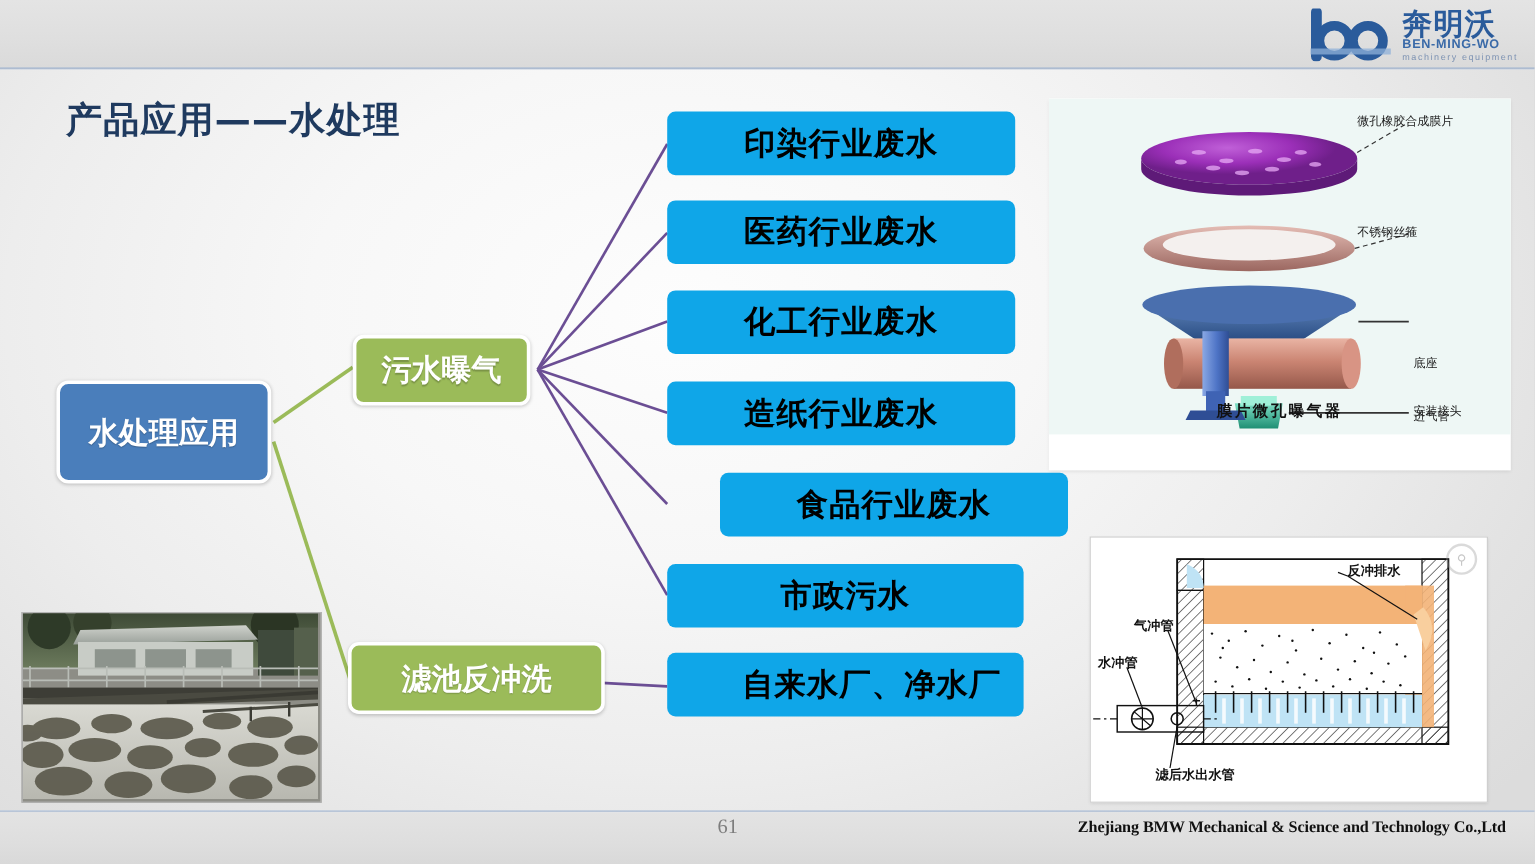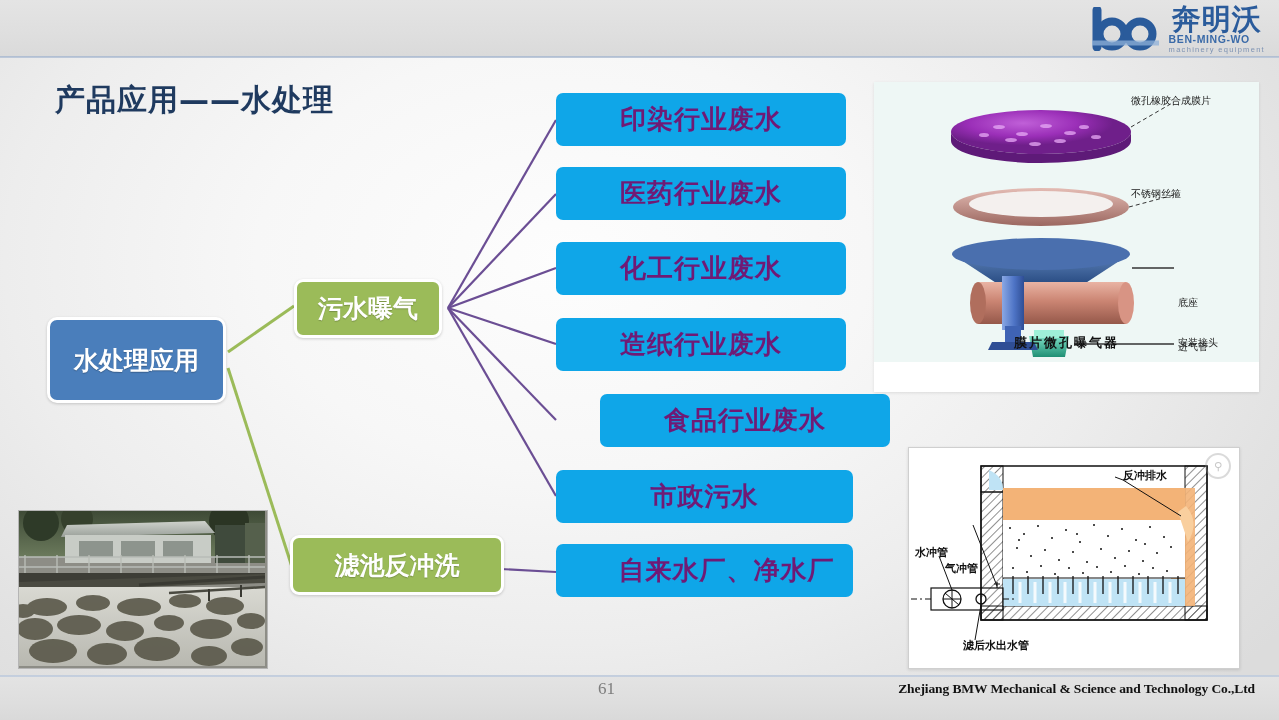--- a/index.html
+++ b/index.html
@@ -33,22 +33,22 @@
   
   #logo {
     position: absolute; right: 14px; top: 3px;
     width: 188px; height: 52px;
     display: flex; align-items: center; justify-content: flex-end;
   }
   #logo-mark { position: relative; width: 74px; height: 44px; }
   #logo-mark svg { display: block; }
   #logo-text { margin-left: 4px; text-align: left; line-height: 1; }
   #logo-cn {
-    font-size: 29px; font-weight: bold; color: #2a5b9b;
-    letter-spacing: 1px; font-family: "DejaVu Sans", sans-serif; text-align: center;
+    font-size: 25px; font-weight: bold; color: #2a5b9b;
+    letter-spacing: 1px; font-family: "DejaVu Sans", sans-serif;
   }
   #logo-en1 {
     font-size: 10.5px; font-weight: bold; color: #3a6aa8;
     letter-spacing: 0.6px; margin-top: 0;
   }
   #logo-en2 {
     font-size: 7.5px; color: #7e93b3; letter-spacing: 1.3px; margin-top: 1px;
   }
 
   
@@ -92,21 +92,21 @@
     font-size: 25px;
     box-shadow: 0 1px 3px rgba(0,0,0,0.18);
     text-shadow: 0 1px 1px rgba(0,0,0,0.22);
   }
   #node-branch-0 { left: 294px; top: 279px; width: 148px; height: 59px; }
   #node-branch-1 { left: 290px; top: 535px; width: 214px; height: 60px; }
 
   .node-leaf {
     background: #0fa6e8;
     border-radius: 7px;
-    color: #701a75;
+    color: #000000;
     font-size: 26px;
     letter-spacing: 1px;
   }
 
   
   .picture-frame { position: absolute; overflow: hidden; }
 
   #pic-aerator {
     left: 874px; top: 82px; width: 385px; height: 310px;
     background: #ffffff;
@@ -453,21 +453,21 @@
       <path d="M88 134 L88 140 M85 136 L91 136" stroke="#111" stroke-width="1.2"></path>
 
       <path d="M214 32 L272 68" stroke="#111" stroke-width="1" fill="none"></path>
       <line x1="206" y1="29" x2="214" y2="32" stroke="#111" stroke-width="1"></line>
       <path d="M64 77 L88 138" stroke="#111" stroke-width="1" fill="none"></path>
       <path d="M30 108 L43 142" stroke="#111" stroke-width="1" fill="none"></path>
       <path d="M72 157 L66 192" stroke="#111" stroke-width="1" fill="none"></path>
     </svg>
 
     <span class="flabel" style="left:214px; top:20px;">反冲排水</span>
-    <span class="flabel" style="left:36px; top:66px;margin-top:47px;">气冲管</span>
+    <span class="flabel" style="left:36px; top:66px;">气冲管</span>
     <span class="flabel" style="left:6px; top:97px;">水冲管</span>
     <span class="flabel" style="left:54px; top:190px;">滤后水出水管</span>
 
     <div id="filter-watermark">⚲</div>
   </div>
 
   <div class="picture-frame" id="pic-tank">
     <svg width="246" height="155" viewBox="0 0 246 155">
       <defs>
         <linearGradient id="gSky" x1="0" y1="0" x2="0" y2="1">

